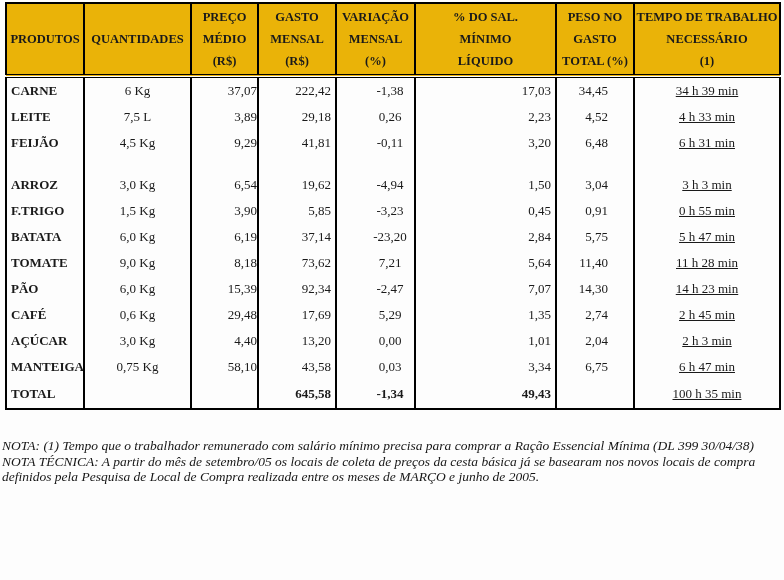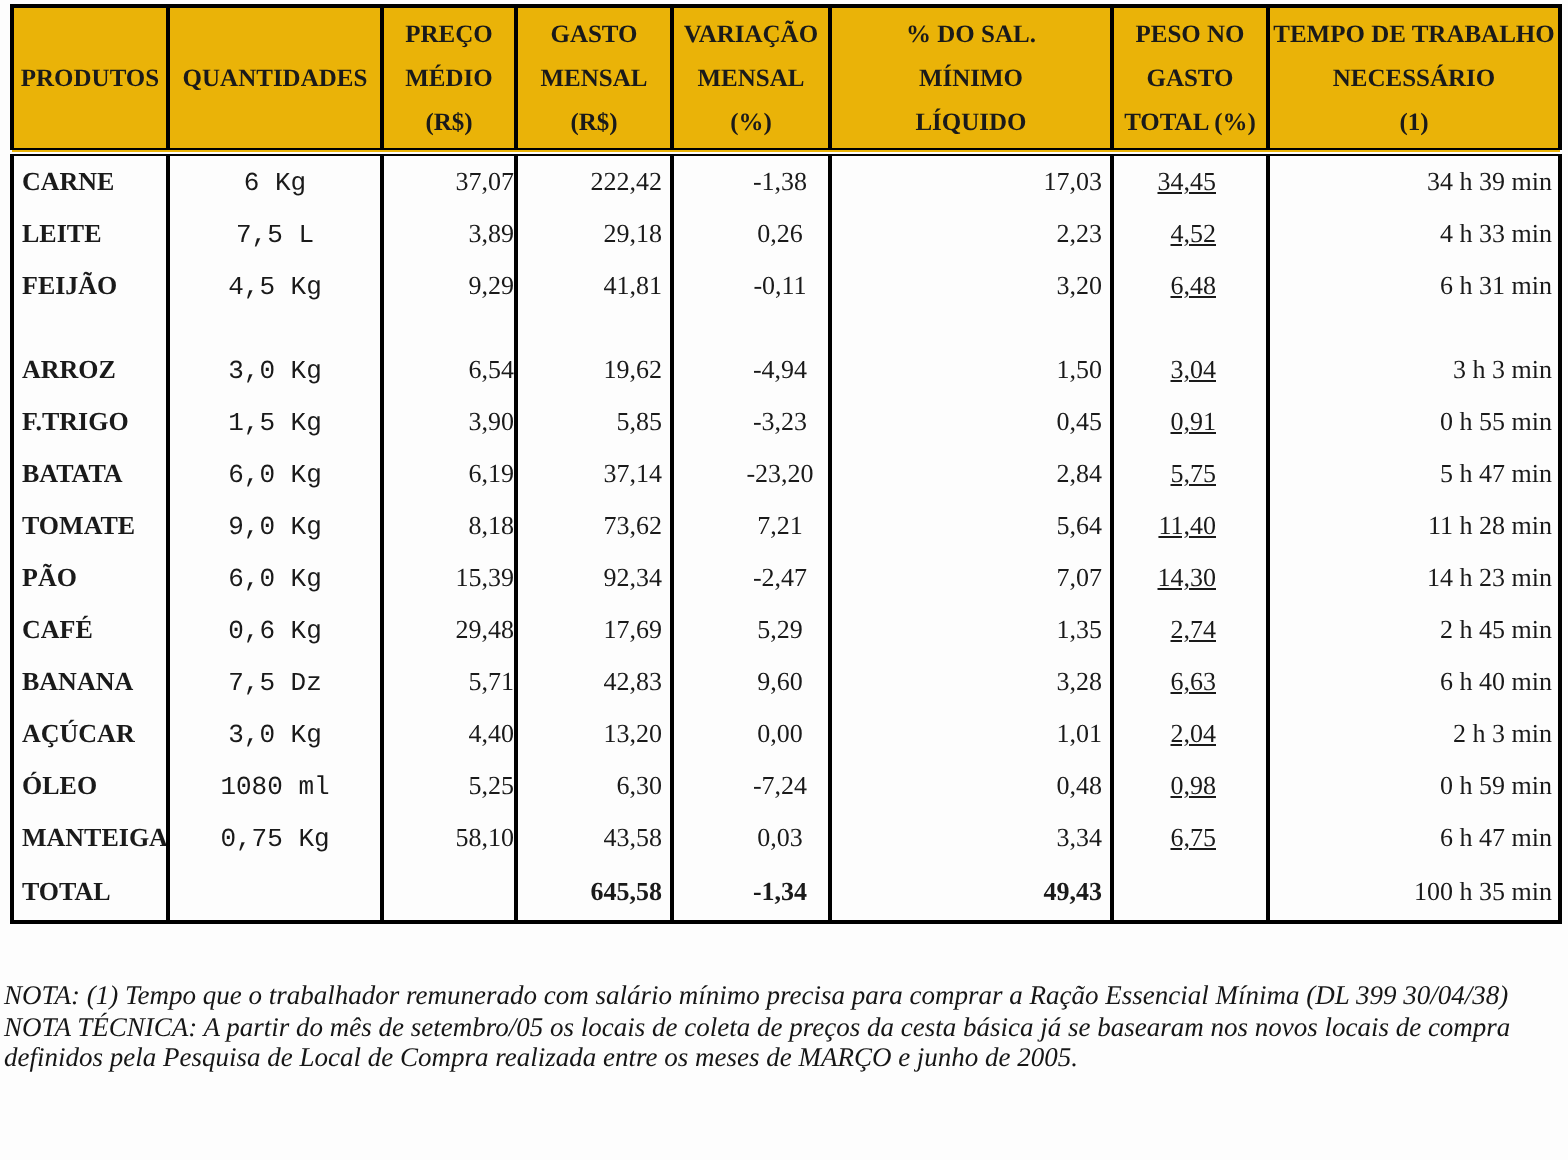--- a/index.html
+++ b/index.html
@@ -26,27 +26,27 @@
   }
   .hline { height: 22px; line-height: 22px; text-align: center; overflow: hidden; }
   tbody td {
     border-left: 2px solid #000; border-right: 2px solid #000;
     font-size: 13px; height: 26px; vertical-align: middle;
     padding: 0 3px; overflow: hidden; white-space: nowrap;
   }
   tr.spacer td { height: 16px; }
   tr.total td  { height: 28px; border-bottom: 2px solid #000; }
   td.c0 { text-align: left;  font-weight: bold; padding-left: 4px; }
-  td.c1 { text-align: center; font-family: Liberation Mono, monospace; }
+  td.c1 { text-align: center; }
   td.c2 { text-align: right; padding-right: 0; }
   td.c3 { text-align: right; padding-right: 4px; }
   td.c4 { text-align: center; padding-left: 32px; }
   td.c5 { text-align: right; padding-right: 4px; }
-  td.c6 { text-align: right; padding-right: 25px; text-decoration: underline; }
-  td.c7 { text-align: right; }
+  td.c6 { text-align: right; padding-right: 25px; }
+  td.c7 { text-align: center; text-decoration: underline; }
   tr.total td.c3, tr.total td.c4, tr.total td.c5 { font-weight: bold; }
   .notes {
     margin: 28px 4px 0 2px; font-style: italic;
     font-size: 13.5px; line-height: 15.5px; color: #161616;
   }
   .notes p { margin: 0; font-family: Liberation Serif, serif; }
 </style>
 </head>
 <body>
 
@@ -201,48 +201,28 @@
           <td class="c0">CAFÉ</td>
           <td class="c1">0,6 Kg</td>
           <td class="c2">29,48</td>
           <td class="c3">17,69</td>
           <td class="c4">5,29</td>
           <td class="c5">1,35</td>
           <td class="c6">2,74</td>
           <td class="c7">2 h 45 min</td>
         </tr>
         <tr class="item">
-          <td class="c0">BANANA</td>
-          <td class="c1">7,5 Dz</td>
-          <td class="c2">5,71</td>
-          <td class="c3">42,83</td>
-          <td class="c4">9,60</td>
-          <td class="c5">3,28</td>
-          <td class="c6">6,63</td>
-          <td class="c7">6 h 40 min</td>
-        </tr>
-        <tr class="item">
           <td class="c0">AÇÚCAR</td>
           <td class="c1">3,0 Kg</td>
           <td class="c2">4,40</td>
           <td class="c3">13,20</td>
           <td class="c4">0,00</td>
           <td class="c5">1,01</td>
           <td class="c6">2,04</td>
           <td class="c7">2 h 3 min</td>
-        </tr>
-        <tr class="item">
-          <td class="c0">ÓLEO</td>
-          <td class="c1">1080 ml</td>
-          <td class="c2">5,25</td>
-          <td class="c3">6,30</td>
-          <td class="c4">-7,24</td>
-          <td class="c5">0,48</td>
-          <td class="c6">0,98</td>
-          <td class="c7">0 h 59 min</td>
         </tr>
         <tr class="item">
           <td class="c0">MANTEIGA</td>
           <td class="c1">0,75 Kg</td>
           <td class="c2">58,10</td>
           <td class="c3">43,58</td>
           <td class="c4">0,03</td>
           <td class="c5">3,34</td>
           <td class="c6">6,75</td>
           <td class="c7">6 h 47 min</td>

